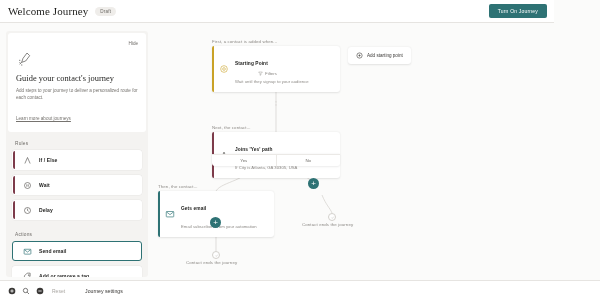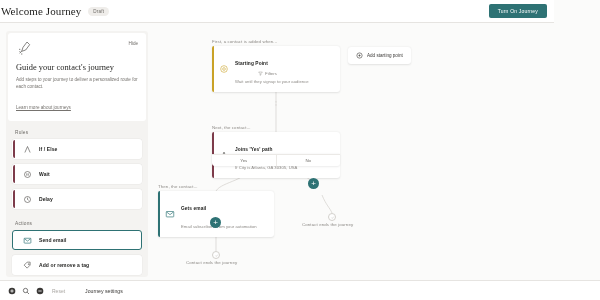--- a/index.html
+++ b/index.html
@@ -8,21 +8,21 @@
     background: #ffffff;
     font-family: "Liberation Sans", sans-serif;
     overflow: hidden;
   }
   #app { position: relative; width: 600px; height: 300px; background: #fbfbfa; }
 
   
   .topbar {
     position: absolute; left: 0; top: 0; width: 554px; height: 23px;
     background: #ffffff; border-bottom: 1px solid #e6e4e1;
-    display: flex; align-items: center; padding: 0 1px;
+    display: flex; align-items: center; padding: 0 8px;
   }
   .journey-title {
     font-family: "Liberation Serif", serif;
     font-size: 11px; color: #1d1d1b; letter-spacing: .1px;
   }
   .draft-badge {
     margin-left: 7px; font-size: 4.6px; color: #6f6c68;
     background: #efedea; border-radius: 6px; padding: 2px 5px;
     letter-spacing: .2px;
   }
@@ -34,21 +34,21 @@
   }
 
   
   .side-panel {
     position: absolute; left: 6px; top: 31px; width: 142px; height: 246px;
     background: #f4f3f1; border-radius: 3px;
     display: flex; flex-direction: column; overflow: hidden;
   }
   .intro-card {
     background: #ffffff; margin: 2px; border-radius: 3px;
-    padding: 7px 8px 8px 8px; position: relative;
+    padding: 18px 8px 8px 8px; position: relative;
   }
   .hide-link {
     position: absolute; right: 8px; top: 8px;
     font-size: 4.6px; color: #6f6c68; cursor: pointer;
   }
   .intro-icon { width: 18px; height: 16px; margin-bottom: 3px; }
   .intro-title {
     font-family: "Liberation Serif", serif;
     font-size: 8.4px; color: #1d1d1b; margin-bottom: 4px; letter-spacing: .05px;
   }

